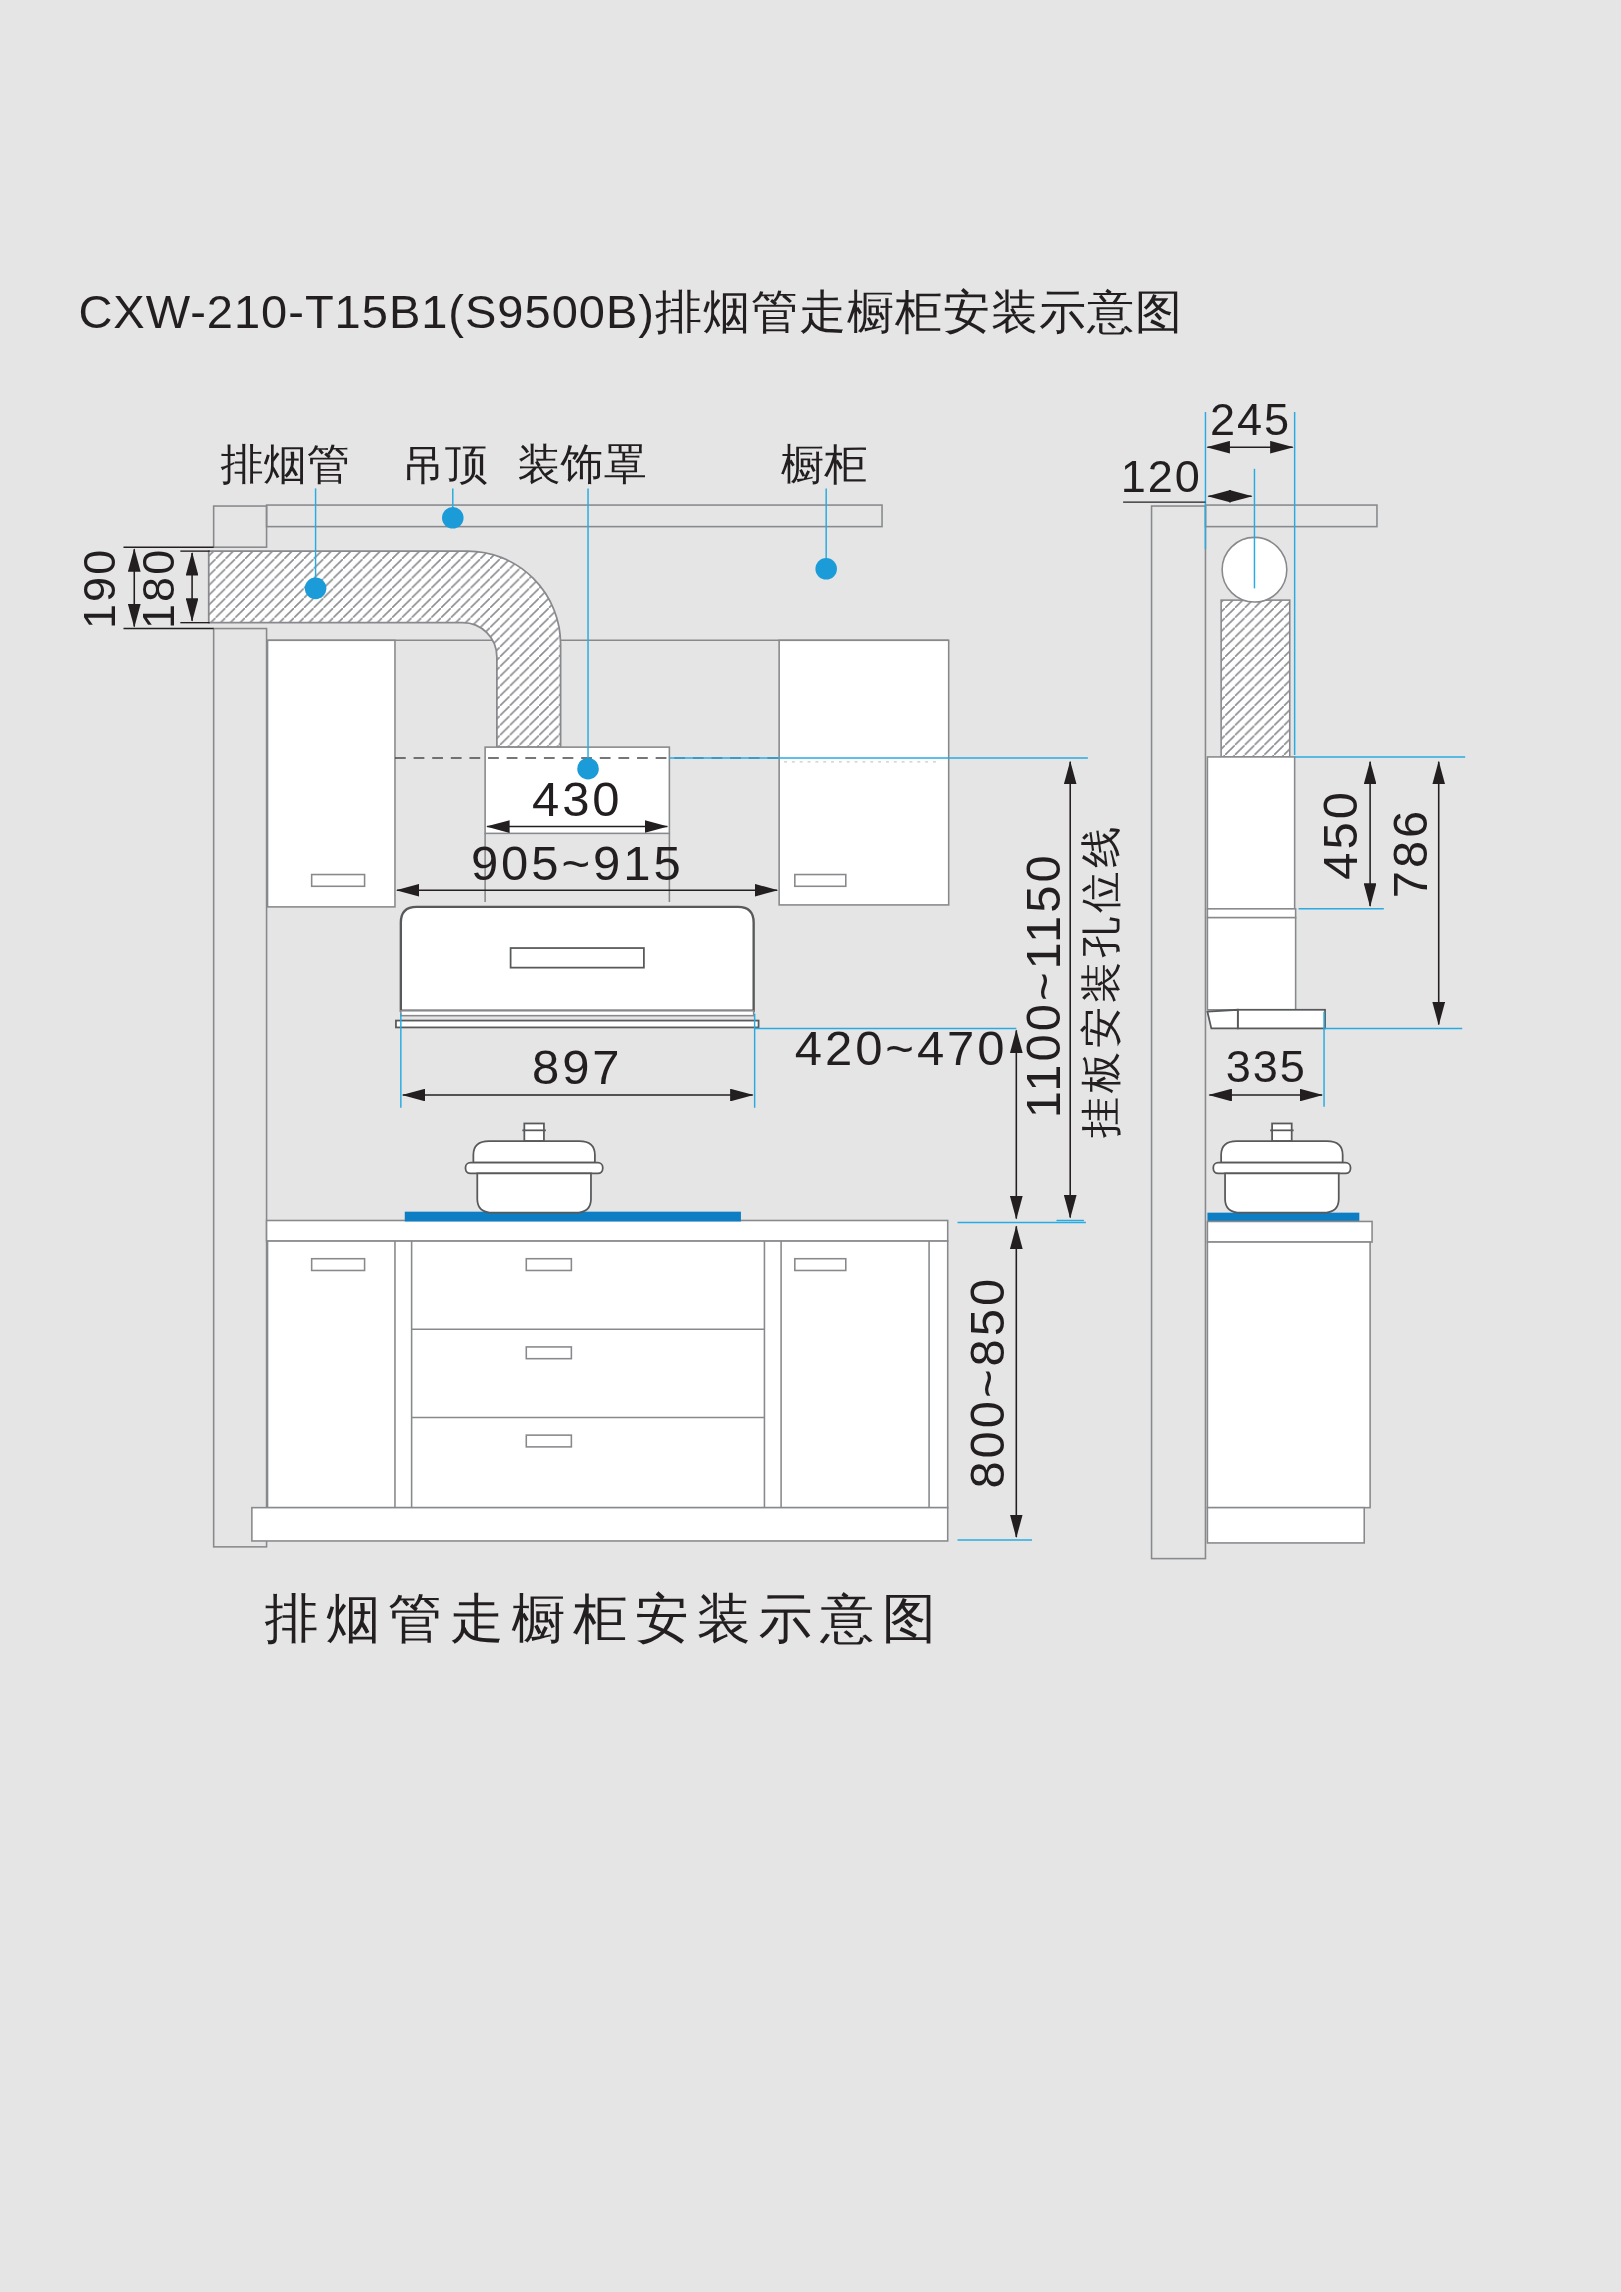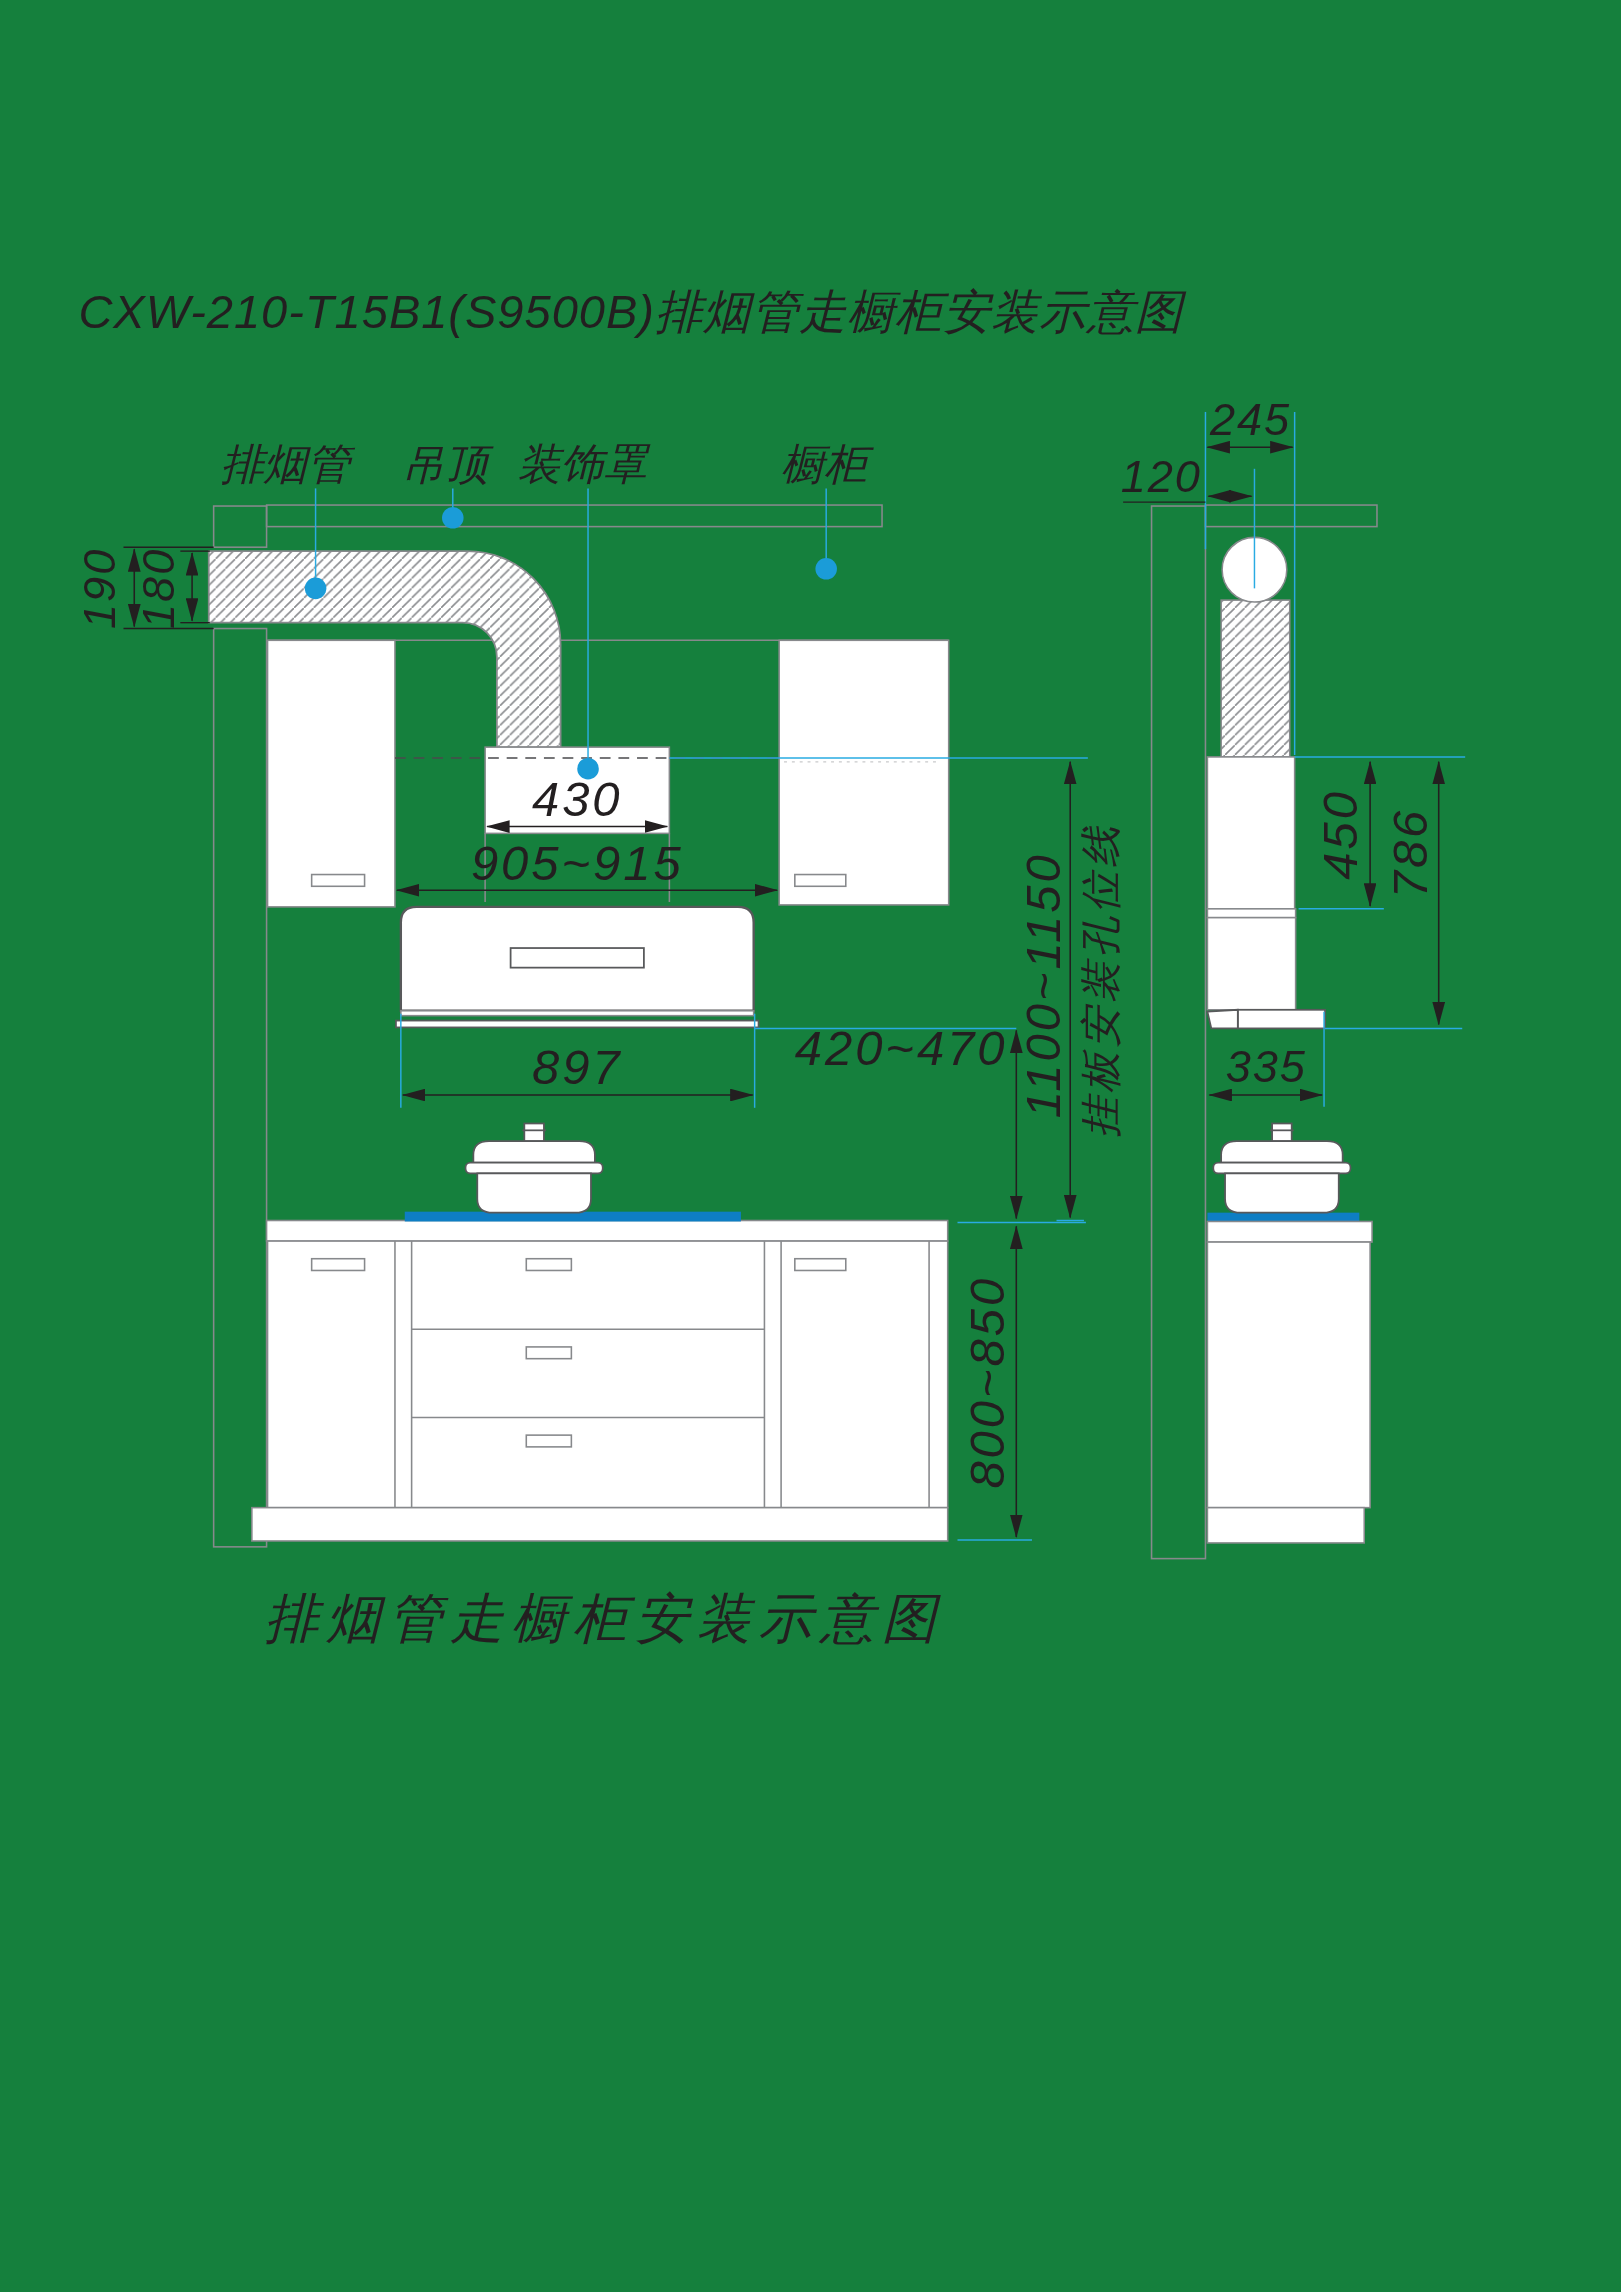--- a/index.html
+++ b/index.html
@@ -1,20 +1,20 @@
 <!DOCTYPE html>
 <html style="--accent-blue: #29ABE2; --dot-blue: #1B9CD8; --cooktop-blue: #0E7EC4; --line-gray: #87898C; --ink: #231F20;"><head>
 <meta charset="utf-8">
 <style>
   :root{
     --accent-blue:#29ABE2; --dot-blue:#1B9CD8; --cooktop-blue:#0E7EC4;
     --line-gray:#87898C; --ink:#231F20;
   }
   html,body{margin:0;padding:0;background:#fff;}
-  .page{position:relative;width:1621px;height:2293px;background:#15803d;overflow:hidden;font-style:italic;}
+  .page{position:relative;width:1621px;height:2293px;background:#e5e5e5;overflow:hidden;}
   svg{display:block;}
   
   .g  {stroke:var(--line-gray);fill:none;stroke-width:1.6;}
   .gw {stroke:var(--line-gray);fill:#fff;stroke-width:1.6;}
   .dk {stroke:#58595B;fill:#fff;stroke-width:2.4;}
   .dk2{stroke:#58595B;fill:#fff;stroke-width:1.8;}
   .ink{stroke:var(--ink);fill:none;stroke-width:1.4;}
   .dim{stroke:var(--ink);fill:none;stroke-width:1.6;marker-start:url(#arr);marker-end:url(#arr);}
   .bluethin{stroke:var(--accent-blue);fill:none;stroke-width:1.5;}
   .dot{fill:var(--dot-blue);stroke:none;}

